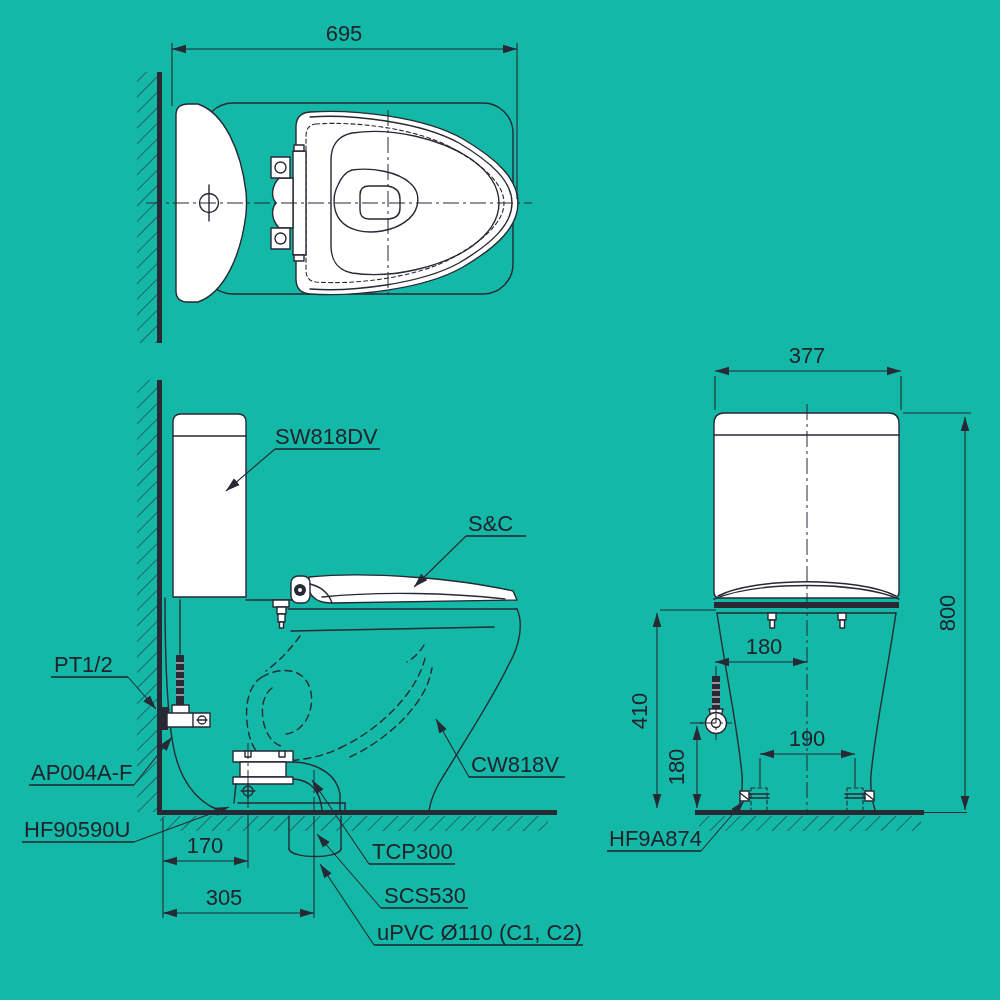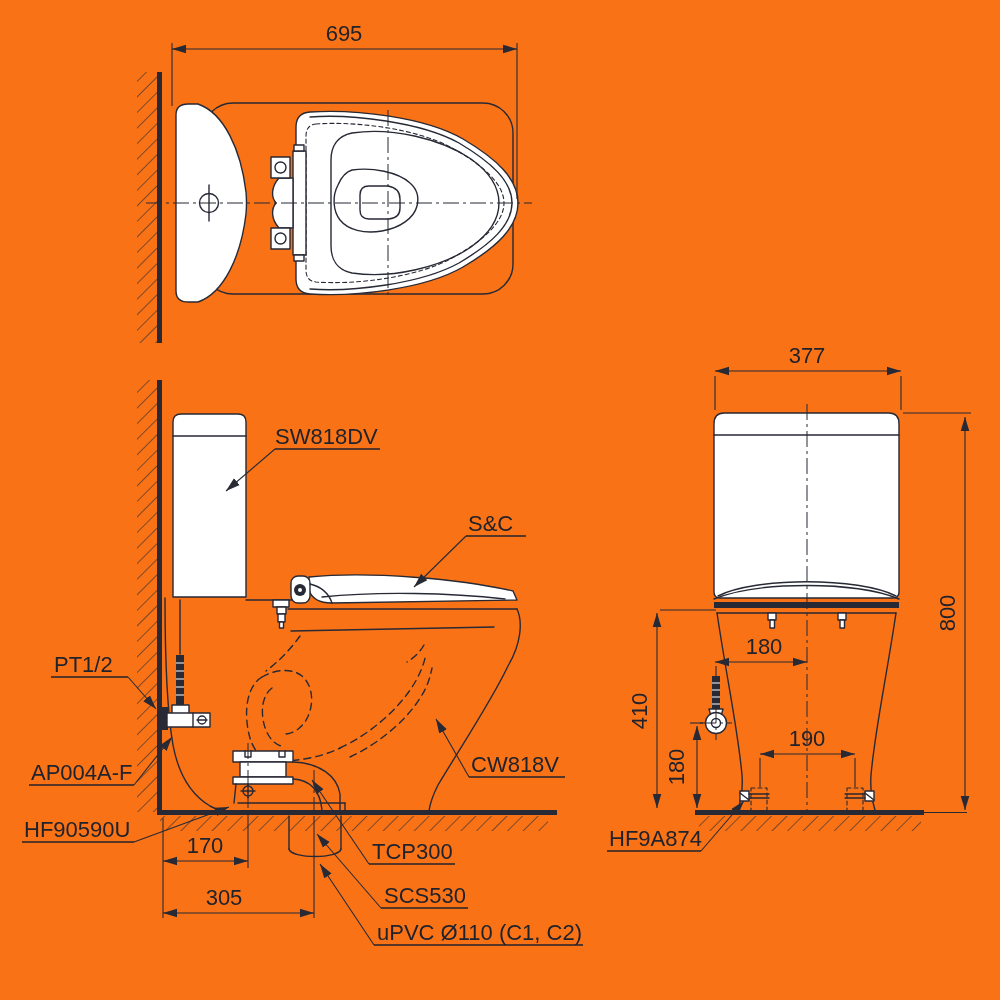--- a/index.html
+++ b/index.html
@@ -1,16 +1,16 @@
 <!DOCTYPE html>
 <html><head>
 <meta charset="utf-8">
 <style>
   html,body{margin:0;padding:0;background:#ffffff;}
-  .stage{width:1000px;height:1000px;position:relative;background:#f97316;overflow:hidden;}
+  .stage{width:1000px;height:1000px;position:relative;background:#14b8a6;overflow:hidden;}
   svg{display:block;}
   .s  {stroke:#272935;fill:none;stroke-width:1.4;stroke-linejoin:round;stroke-linecap:round;}
   .sw {stroke:#272935;fill:#ffffff;stroke-width:1.4;stroke-linejoin:round;}
   .fillink{fill:#272935;stroke:none;}
   .d  {stroke-dasharray:7 5;}
   .d2 {stroke-dasharray:4 3;stroke-width:1.1;}
   .cl {stroke:#272935;fill:none;stroke-width:1;stroke-dasharray:16 4 3 4;}
   .dim{stroke:#272935;fill:none;stroke-width:1.1;}
   .u  {stroke:#20222c;stroke-width:1.5;}
   text{font-family:"Liberation Sans","DejaVu Sans",sans-serif;font-size:22px;fill:#20222c;}

